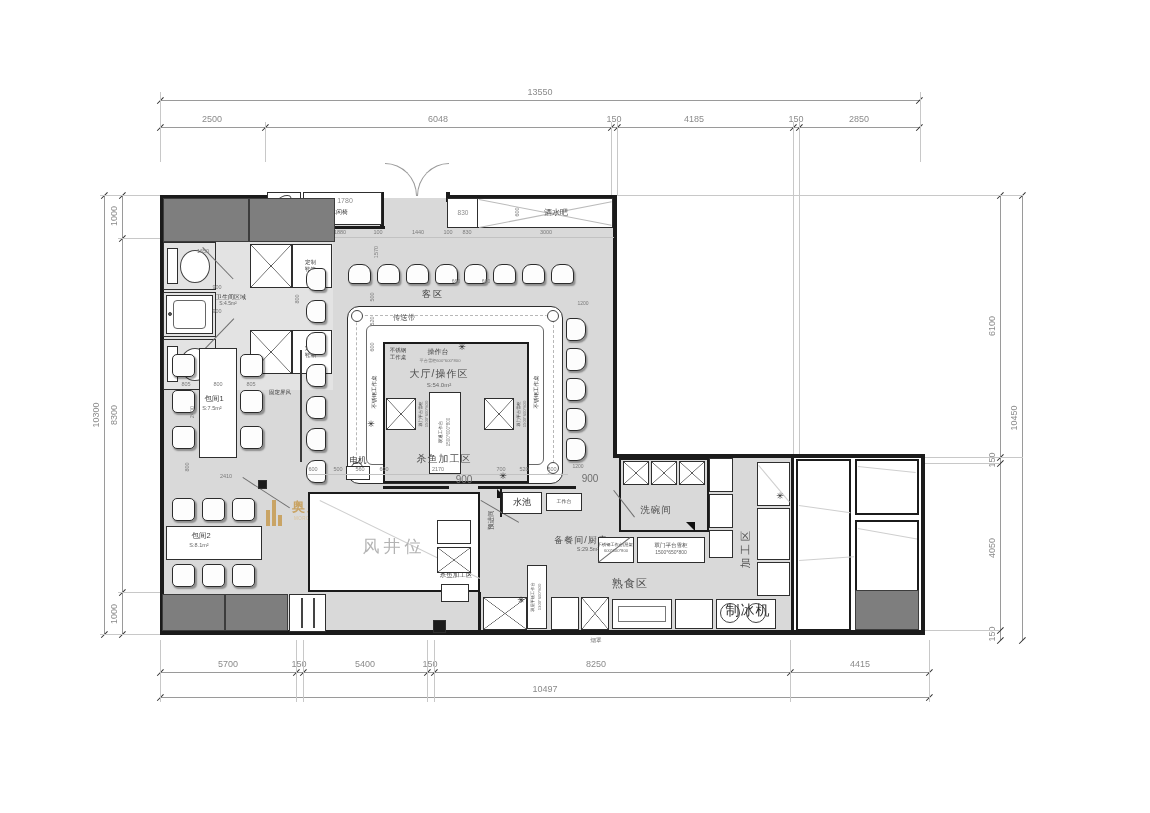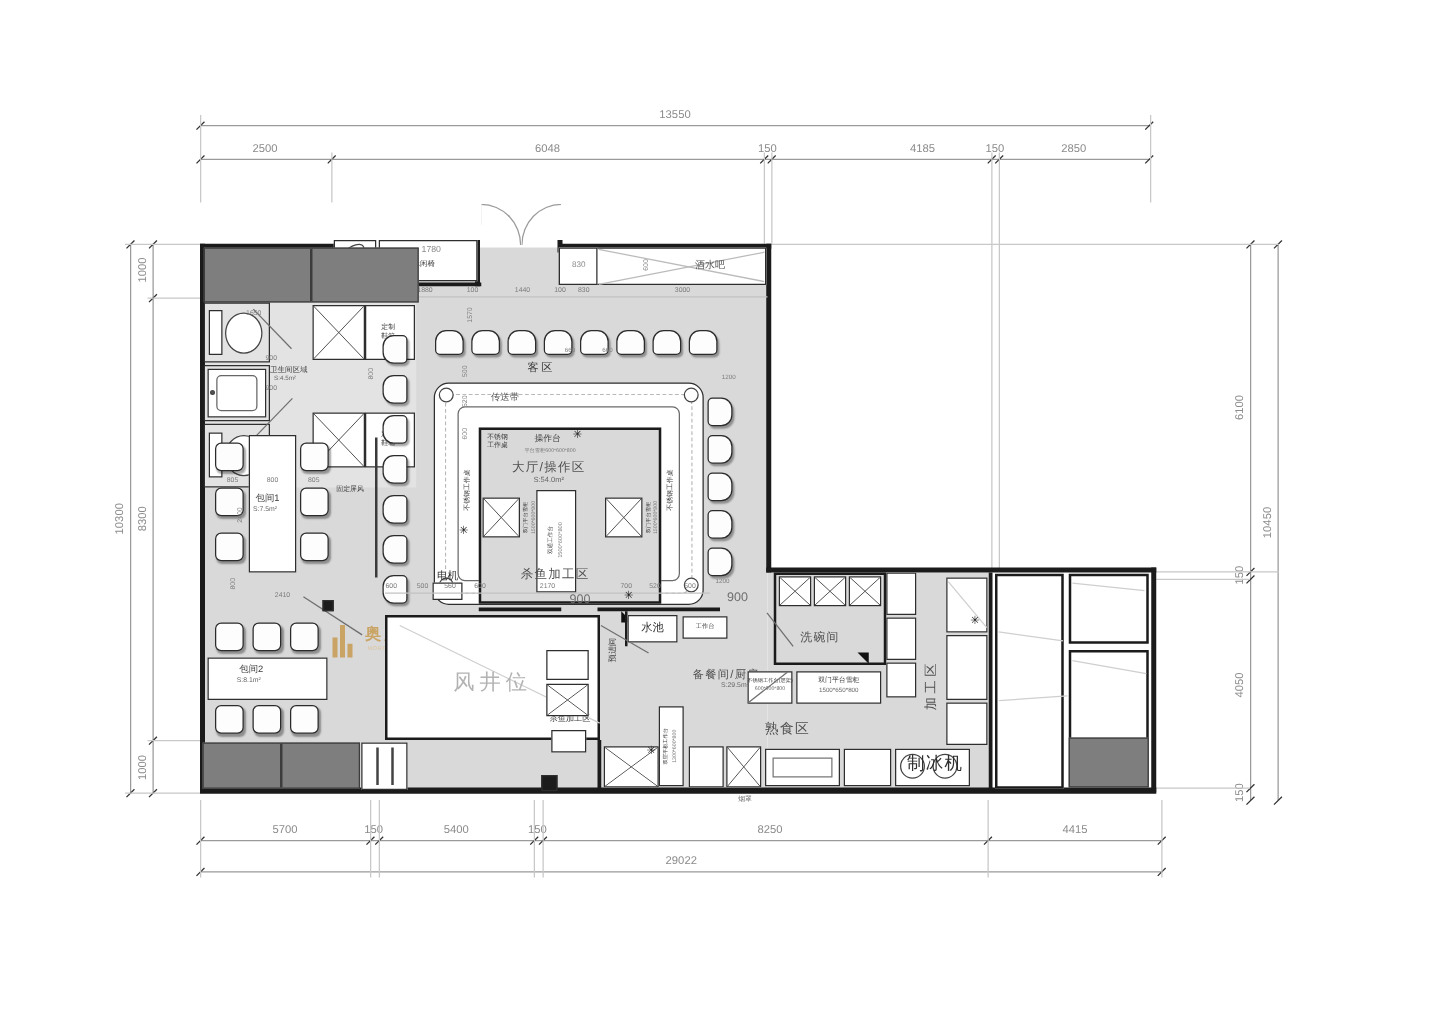--- a/index.html
+++ b/index.html
@@ -57,21 +57,21 @@
 <body>
 
 <div id="sheet">
 
   <div class="ln" style="left:160px;top:100px;width:760px;height:1px"></div>
   <div class="dim" style="left:540px;top:92px">13550</div>
   <div class="ln" style="left:160px;top:127px;width:760px;height:1px"></div>
   <div class="dim" style="left:212px;top:119px">2500</div>
   <div class="dim" style="left:438px;top:119px">6048</div>
   <div class="dim" style="left:614px;top:119px">150</div>
-  <div class="dim" style="left:738px;top:119px">4185</div>
+  <div class="dim" style="left:694px;top:119px">4185</div>
   <div class="dim" style="left:796px;top:119px">150</div>
   <div class="dim" style="left:859px;top:119px">2850</div>
   <div>
     <i class="tick" style="left:156px;top:100px"></i>
     <i class="tick" style="left:915px;top:100px"></i>
     <i class="tick" style="left:156px;top:127px"></i>
     <i class="tick" style="left:261px;top:127px"></i>
     <i class="tick" style="left:607px;top:127px"></i>
     <i class="tick" style="left:613px;top:127px"></i>
     <i class="tick" style="left:789px;top:127px"></i>
@@ -84,24 +84,24 @@
   <div class="xln" style="left:611px;top:122px;width:1px;height:73px"></div>
   <div class="xln" style="left:617px;top:122px;width:1px;height:73px"></div>
   <div class="xln" style="left:793px;top:122px;width:1px;height:333px"></div>
   <div class="xln" style="left:799px;top:122px;width:1px;height:333px"></div>
 
   <div class="ln" style="left:160px;top:672px;width:770px;height:1px"></div>
   <div class="dim" style="left:228px;top:664px">5700</div>
   <div class="dim" style="left:299px;top:664px">150</div>
   <div class="dim" style="left:365px;top:664px">5400</div>
   <div class="dim" style="left:430px;top:664px">150</div>
-  <div class="dim" style="left:616px;top:664px">8250</div>
+  <div class="dim" style="left:596px;top:664px">8250</div>
   <div class="dim" style="left:860px;top:664px">4415</div>
   <div class="ln" style="left:160px;top:697px;width:770px;height:1px"></div>
-  <div class="dim" style="left:545px;top:689px">29022</div>
+  <div class="dim" style="left:545px;top:689px">10497</div>
   <div>
     <i class="tick" style="left:156px;top:672px"></i>
     <i class="tick" style="left:292px;top:672px"></i>
     <i class="tick" style="left:299px;top:672px"></i>
     <i class="tick" style="left:423px;top:672px"></i>
     <i class="tick" style="left:430px;top:672px"></i>
     <i class="tick" style="left:786px;top:672px"></i>
     <i class="tick" style="left:925px;top:672px"></i>
     <i class="tick" style="left:156px;top:697px"></i>
     <i class="tick" style="left:925px;top:697px"></i>
@@ -180,21 +180,21 @@
 
   <div class="arcTR" style="left:385px;top:163px;width:32px;height:33px"></div>
   <div class="arcTL" style="left:417px;top:163px;width:32px;height:33px"></div>
 
   <div class="box" style="left:447px;top:198px;width:166px;height:30px"></div>
   <div class="box" style="left:447px;top:198px;width:31px;height:30px"></div>
   <div class="dim" style="left:463px;top:213px;font-size:6.5px">830</div>
   <div class="diag" style="left:479px;top:199px;width:135px;transform:rotate(11deg);background:#bbb"></div>
   <div class="diag" style="left:479px;top:227px;width:135px;transform:rotate(-11deg);background:#bbb"></div>
   <div class="dim rot dims" style="left:518px;top:212px">600</div>
-  <div class="lb" style="left:568px;top:213px;font-size:8px;color:#555">酒水吧</div>
+  <div class="lb" style="left:556px;top:213px;font-size:8px;color:#555">酒水吧</div>
 
   <div class="dim dims" style="left:288px;top:233px">765</div>
   <div class="dim dims" style="left:340px;top:233px">1880</div>
   <div class="dim dims" style="left:378px;top:233px">100</div>
   <div class="dim dims" style="left:418px;top:233px">1440</div>
   <div class="dim dims" style="left:448px;top:233px">100</div>
   <div class="dim dims" style="left:467px;top:233px">830</div>
   <div class="dim dims" style="left:546px;top:233px">3000</div>
   <div class="ln" style="left:270px;top:237px;width:344px;height:.8px;background:#c2c2c2"></div>
 

